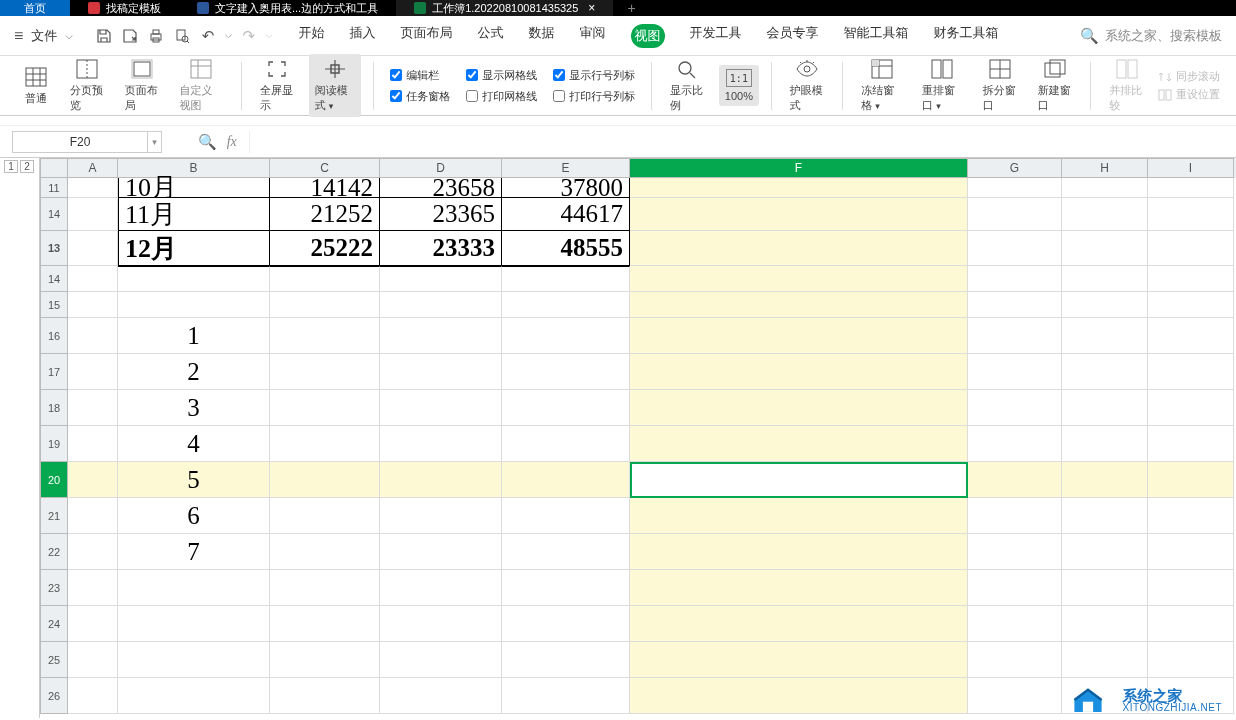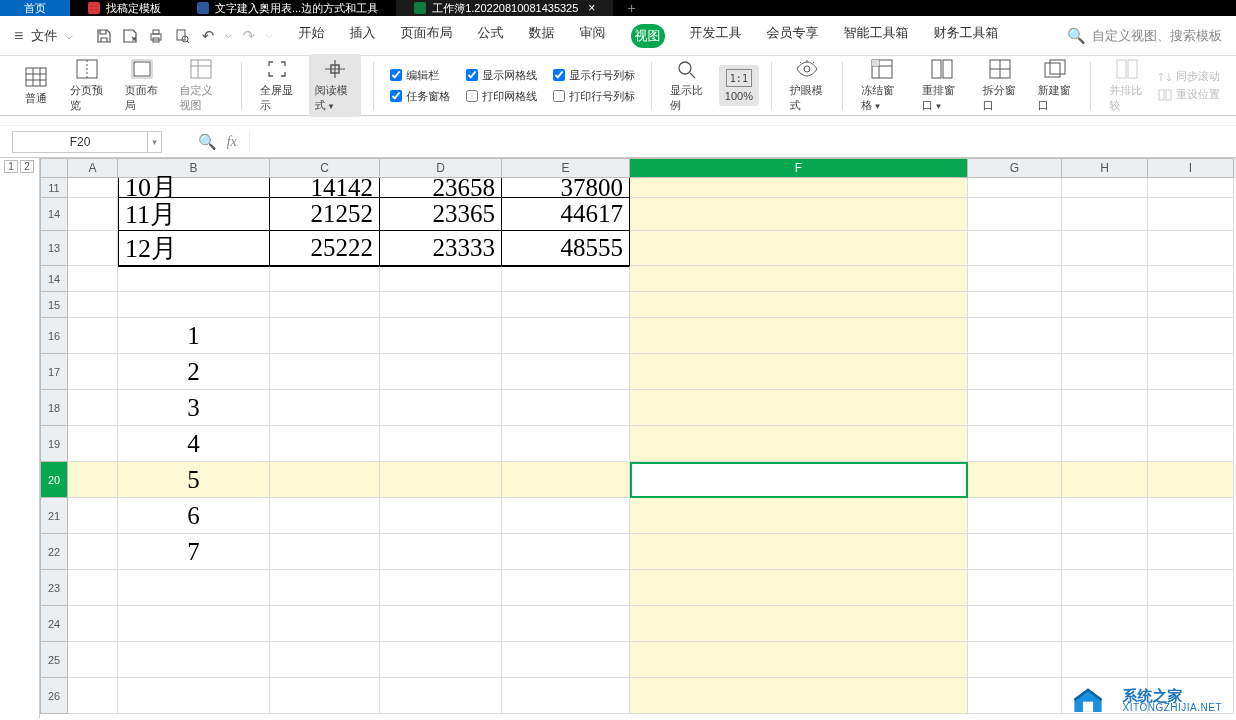--- a/index.html
+++ b/index.html
@@ -71,21 +71,21 @@
 .row { display: flex; }
 .rh { width: 28px; border: 1px solid #bbb; border-top: none; background: #eceff1; display: flex; align-items: center; justify-content: center; font-size: 11px; color: #555; }
 .rh.sel { background: #05a84e; color: #fff; }
 .cell { border-right: 1px solid #dcdcdc; border-bottom: 1px solid #dcdcdc; display: flex; align-items: center; padding: 0 6px; font-size: 12px; background: #fff; }
 .c-A { width: 50px; } .c-B { width: 152px; } .c-C { width: 110px; }
 .c-D { width: 122px; } .c-E { width: 128px; } .c-F { width: 338px; }
 .c-G { width: 94px; } .c-H { width: 86px; } .c-I { width: 86px; }
 
 .row.h11 .rh, .row.h11 .cell { height: 20px; }
 .row.h12 .rh, .row.h12 .cell { height: 33px; }
-.row.h13 .rh, .row.h13 .cell { height: 35px; }
+.row.h13 .rh, .row.h13 .cell { height: 35px; font-weight: bold; }
 .row.tall .rh, .row.tall .cell { height: 36px; }
 .row.short .rh, .row.short .cell { height: 26px; }
 
 .serif { font-family: "SimSun","Times New Roman", serif; font-size: 26px; color: #000; }
 .serif-num { font-family: "Times New Roman", serif; font-size: 25px; color: #000; justify-content: flex-end; }
 .serif-b { font-family: "Times New Roman", serif; font-size: 25px; color: #000; justify-content: center; }
 
 .bordered .c-B, .bordered .c-C, .bordered .c-D, .bordered .c-E { border-right: 1px solid #000; border-bottom: 1px solid #000; }
 .row.bordered:first-child .c-B, .row.bordered:first-child .c-C, .row.bordered:first-child .c-D, .row.bordered:first-child .c-E { }
 .bordered .c-B { border-left: 1px solid #000; }
@@ -168,21 +168,21 @@
     <span class="mi">数据</span>
     <span class="mi">审阅</span>
     <span class="mi active">视图</span>
     <span class="mi">开发工具</span>
     <span class="mi">会员专享</span>
     <span class="mi">智能工具箱</span>
     <span class="mi">财务工具箱</span>
   </div>
   <div class="search-cmd">
     <span class="mag">🔍</span>
-    <span>自定义视图、搜索模板</span>
+    <span>系统之家、搜索模板</span>
   </div>
 </div>
 
 <div class="ribbon">
   <div class="rb-btn">
       <span class="ic">
         <svg width="22" height="20" viewBox="0 0 22 20">
           <rect x="1" y="1" width="20" height="18" fill="none" stroke="#555"></rect>
           <path d="M1 7h20M1 13h20M8 1v18M15 1v18" stroke="#555"></path>
         </svg>

